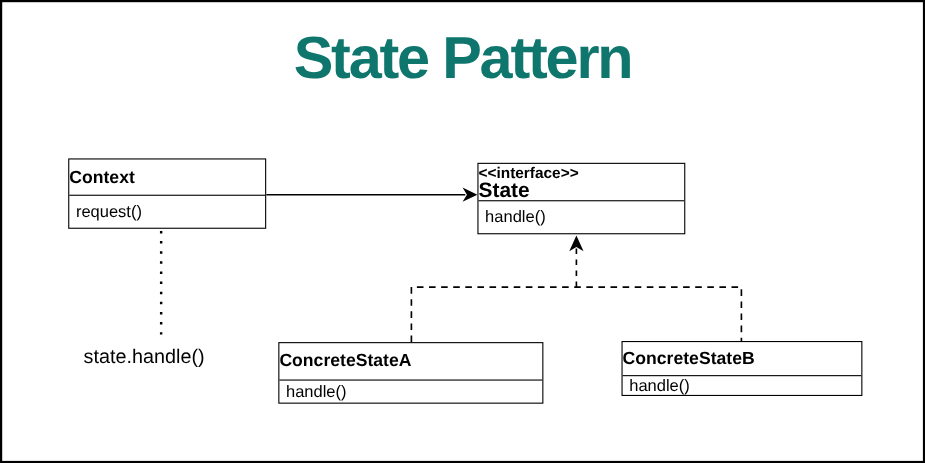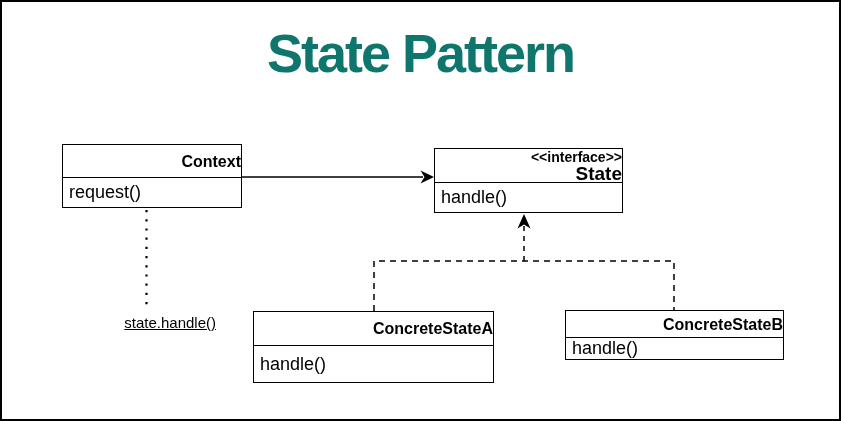--- a/index.html
+++ b/index.html
@@ -41,49 +41,48 @@
     background: #ffffff;
     border: 1.5px solid #000000;
     display: flex;
     flex-direction: column;
   }
   .class-header {
     box-sizing: border-box;
     border-bottom: 1.5px solid #000000;
     display: flex;
     flex-direction: column;
-    align-items: flex-end;
+    align-items: flex-start;
     justify-content: center;
     font-weight: bold;
     font-size: 16px;
     line-height: 17px;
   }
   .class-stereotype {
     font-size: 14px;
     font-weight: bold;
     line-height: 16px;
   }
   .class-name-small {
     font-size: 19px;
     line-height: 17px;
   }
   .class-methods {
     flex: 1;
     display: flex;
     align-items: center;
     padding-left: 6px;
-    font-size: 18px;
+    font-size: 15px;
     font-weight: normal;
   }
   .note {
     position: absolute;
-    font-size: 15px;
-    text-align: right;
+    font-size: 18px;
+    text-align: left;
     color: #000000;
-    text-decoration: underline;
   }
 </style>
 </head>
 <body>
 
 <div class="canvas">
 
   <div class="title">State Pattern</div>
 
   <svg class="connectors" width="841" height="421" viewBox="0 0 841 421" xmlns="http://www.w3.org/2000/svg">
@@ -107,21 +106,21 @@
   </div>
 
   <div class="uml-class" style="left:432px; top:146px; width:189px; height:65px;">
     <div class="class-header" style="height:34px;">
       <span class="class-stereotype">&lt;&lt;interface&gt;&gt;</span>
       <span class="class-name-small">State</span>
     </div>
     <div class="class-methods">handle()</div>
   </div>
 
-  <div class="uml-class" style="left:251px; top:309px; width:241px; height:72px;">
+  <div class="uml-class" style="left:251px; top:309px; width:241px; height:56px;">
     <div class="class-header" style="height:34px;">
       <span>ConcreteStateA</span>
     </div>
     <div class="class-methods">handle()</div>
   </div>
 
   <div class="uml-class" style="left:563px; top:308px; width:219px; height:50px;">
     <div class="class-header" style="height:36px;">
       <span>ConcreteStateB</span>
     </div>

